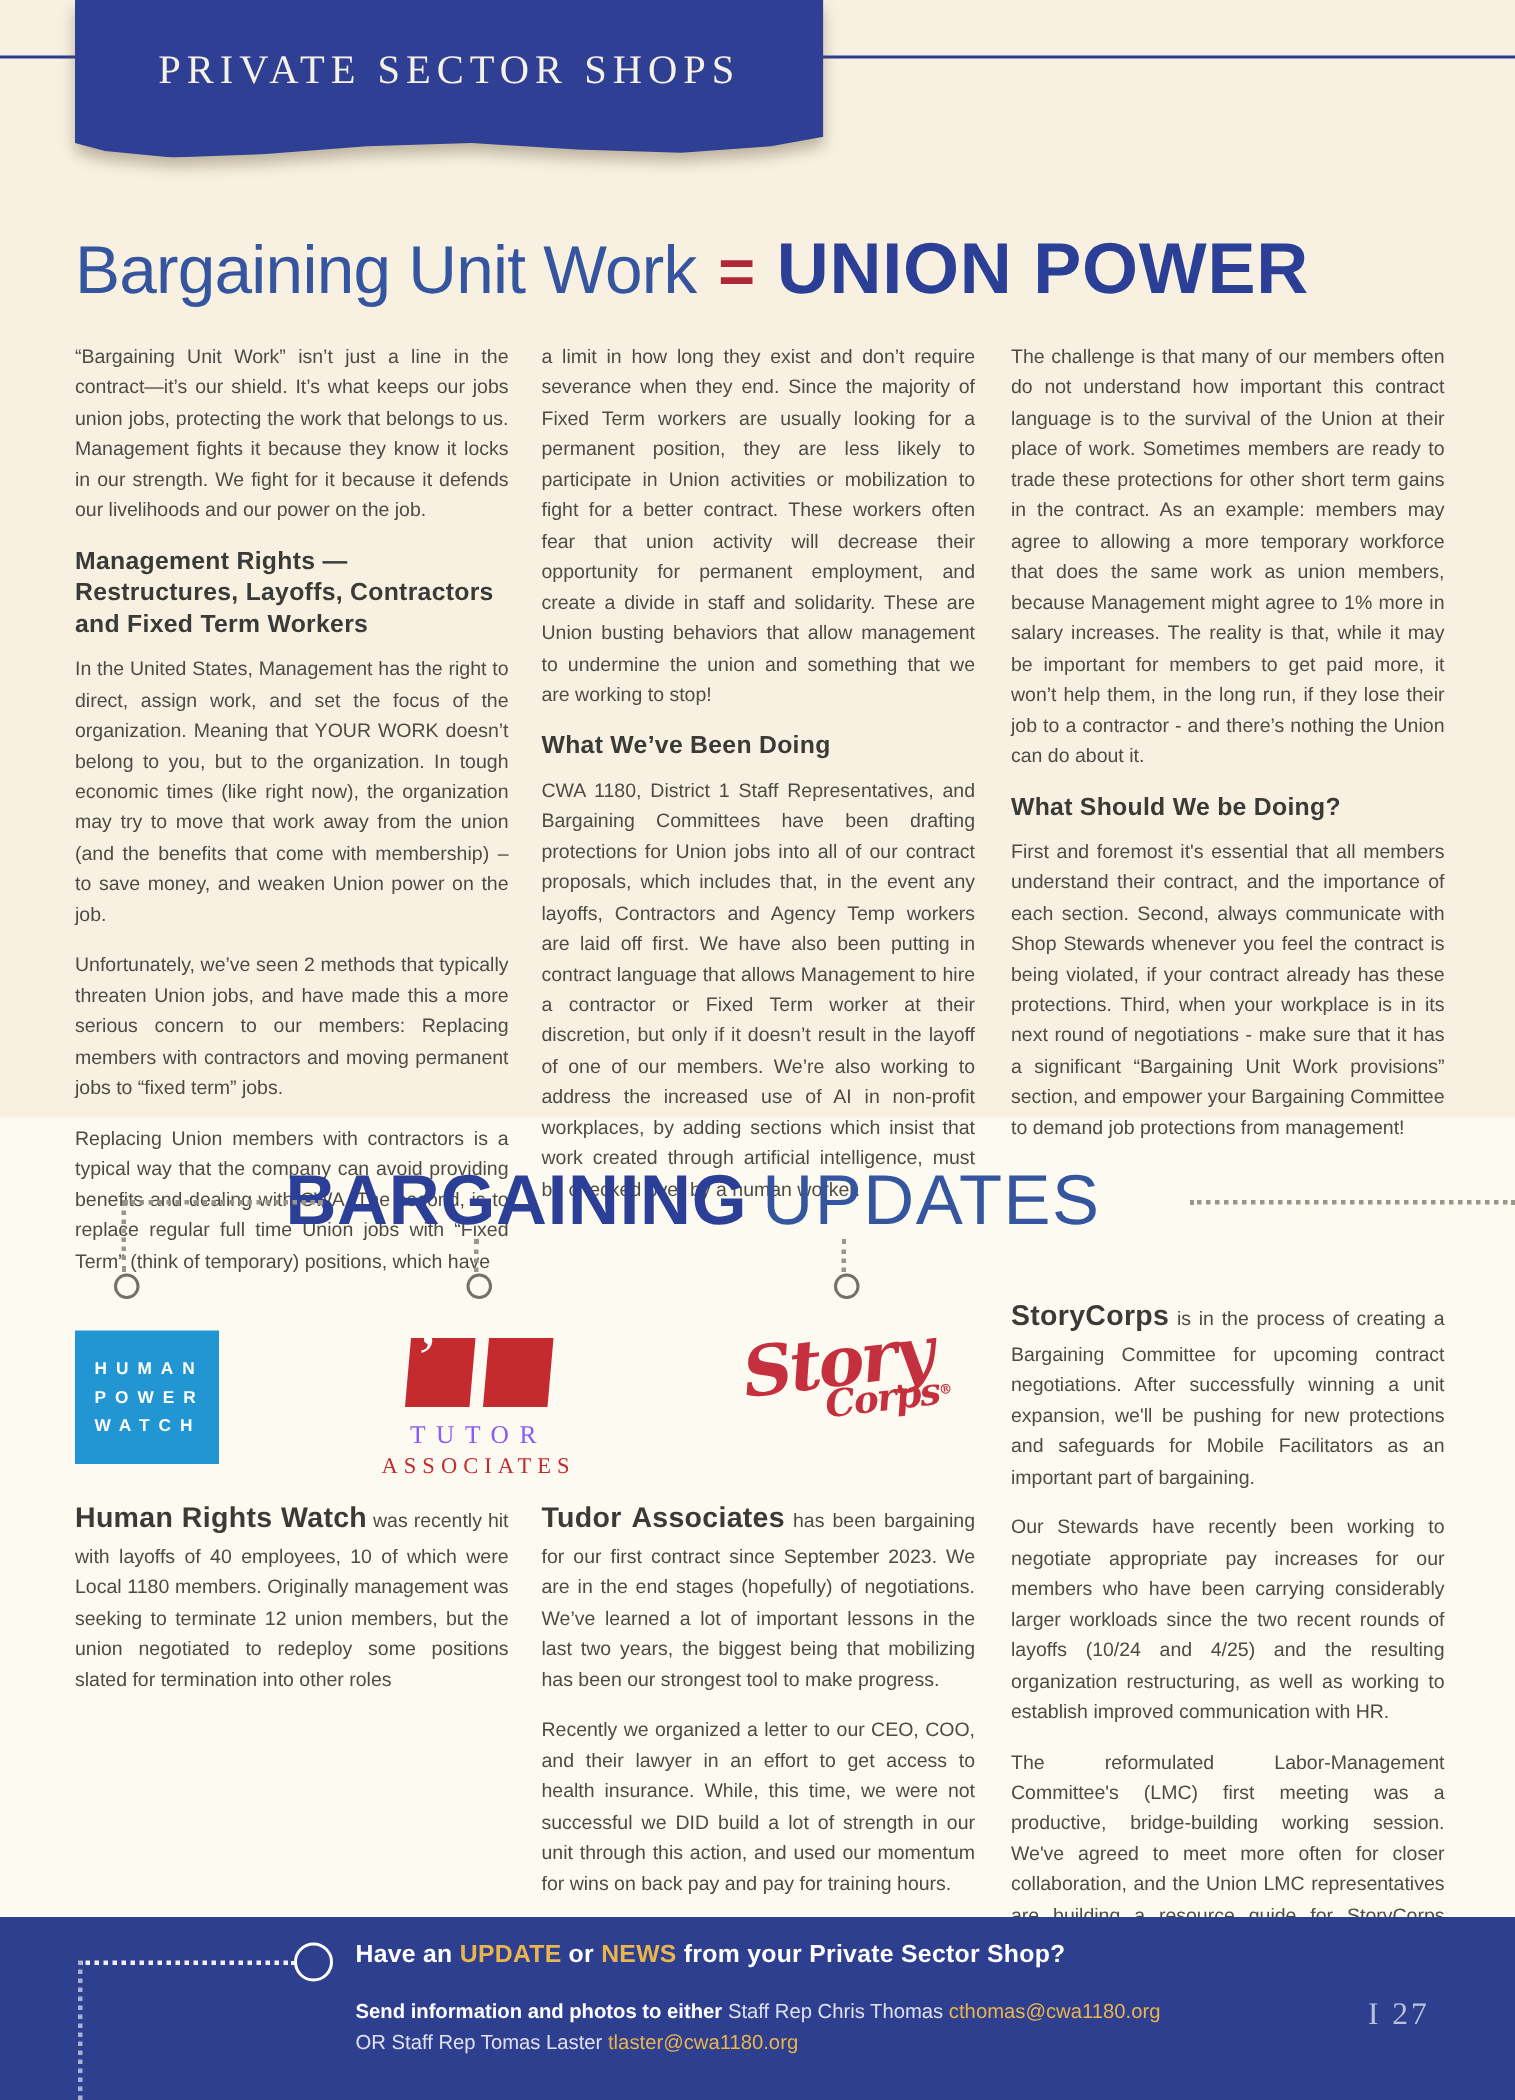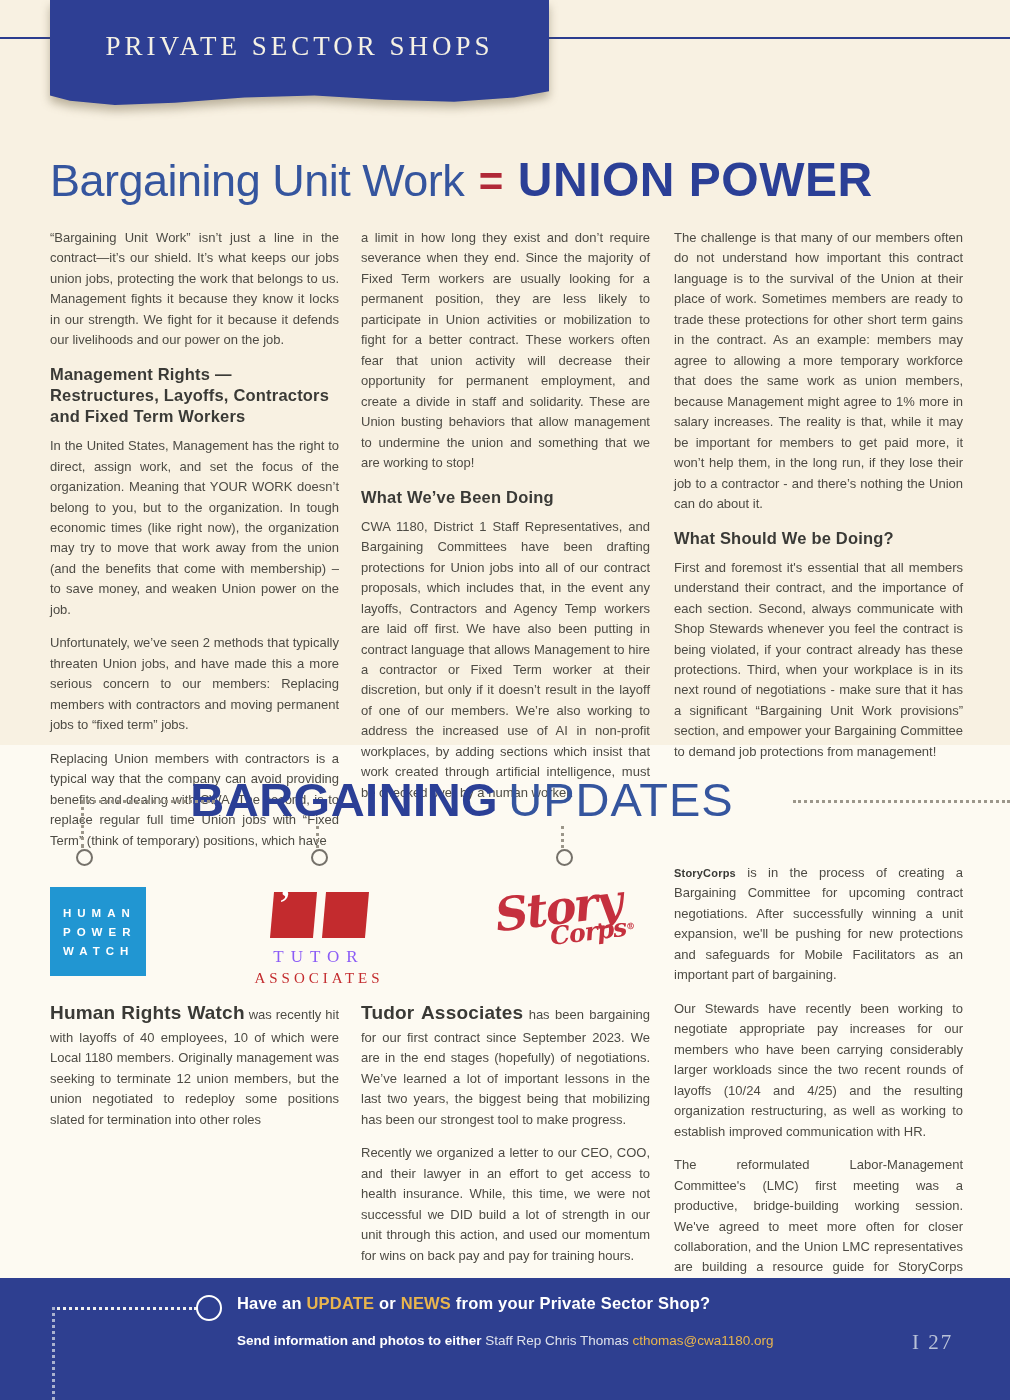--- a/index.html
+++ b/index.html
@@ -54,21 +54,21 @@
   .story-logo{
     position:absolute;left:496px;top:884px;width:140px;color:#c5303e;
     font-family:"DejaVu Serif","Liberation Serif",serif;font-style:italic;transform:rotate(-7deg);
   }
   .story-l1{font-size:46px;font-weight:700;letter-spacing:-2px;line-height:1;}
   .story-l2{font-size:25px;font-weight:700;margin:-10px 0 0 52px;letter-spacing:-1px;}
   .story-reg{font-size:9px;vertical-align:6px;}
   .ucol{position:absolute;width:289px;font-size:13px;color:#4d4b44;text-align:justify;line-height:1.575;}
   .ucol p{margin:0 0 13px 0;}
   .lead{font-size:19px;font-weight:800;color:#3a3a36;letter-spacing:0.2px;}
-  .lead-sm{font-size:11px;font-weight:800;color:#3a3a36;letter-spacing:0.2px;}
+  .lead-sm{font-size:19px;font-weight:800;color:#3a3a36;letter-spacing:0.2px;}
   #ucol1{left:50px;top:998px;}
   #ucol2{left:361px;top:998px;}
   #ucol3{left:674px;top:863px;}
   .footer{position:absolute;left:0;top:1278px;width:1010px;height:122px;background:#2e3f90;}
   .f-dot-h{position:absolute;left:52px;top:29px;width:145px;border-top:3px dotted #f0f0ee;}
   .f-dot-v{position:absolute;left:52px;top:29px;height:93px;border-left:3px dotted #aab2cf;}
   .f-circle{position:absolute;left:196px;top:17px;width:22px;height:22px;border:2px solid #fff;border-radius:50%;}
   .f-text{position:absolute;left:237px;top:16px;color:#fff;}
   .f-line1{font-size:16.5px;font-weight:700;letter-spacing:0.2px;}
   .f-gold{color:#e9b54d;}
@@ -173,16 +173,17 @@
     <p>The reformulated Labor-Management Committee's (LMC) first meeting was a productive, bridge-building working session. We've agreed to meet more often for closer collaboration, and the Union LMC representatives are building a resource guide for StoryCorps managers who supervise our members.</p>
   </div>
 
   <div class="footer">
     <div class="f-dot-h"></div>
     <div class="f-dot-v"></div>
     <div class="f-circle"></div>
     <div class="f-text">
       <div class="f-line1"><span>Have an </span><span class="f-gold">UPDATE</span><span> or </span><span class="f-gold">NEWS</span><span> from your Private Sector Shop?</span></div>
       <div class="f-line2"><span class="f-bold">Send information and photos to either </span><span class="f-reg">Staff Rep Chris Thomas </span><a class="f-email">cthomas@cwa1180.org</a></div>
+      <div class="f-line3"><span class="f-reg">OR  Staff Rep Tomas Laster </span><a class="f-email">tlaster@cwa1180.org</a></div>
     </div>
     <div class="page-num">I  27</div>
   </div>
 </div>
 
 </body></html>

